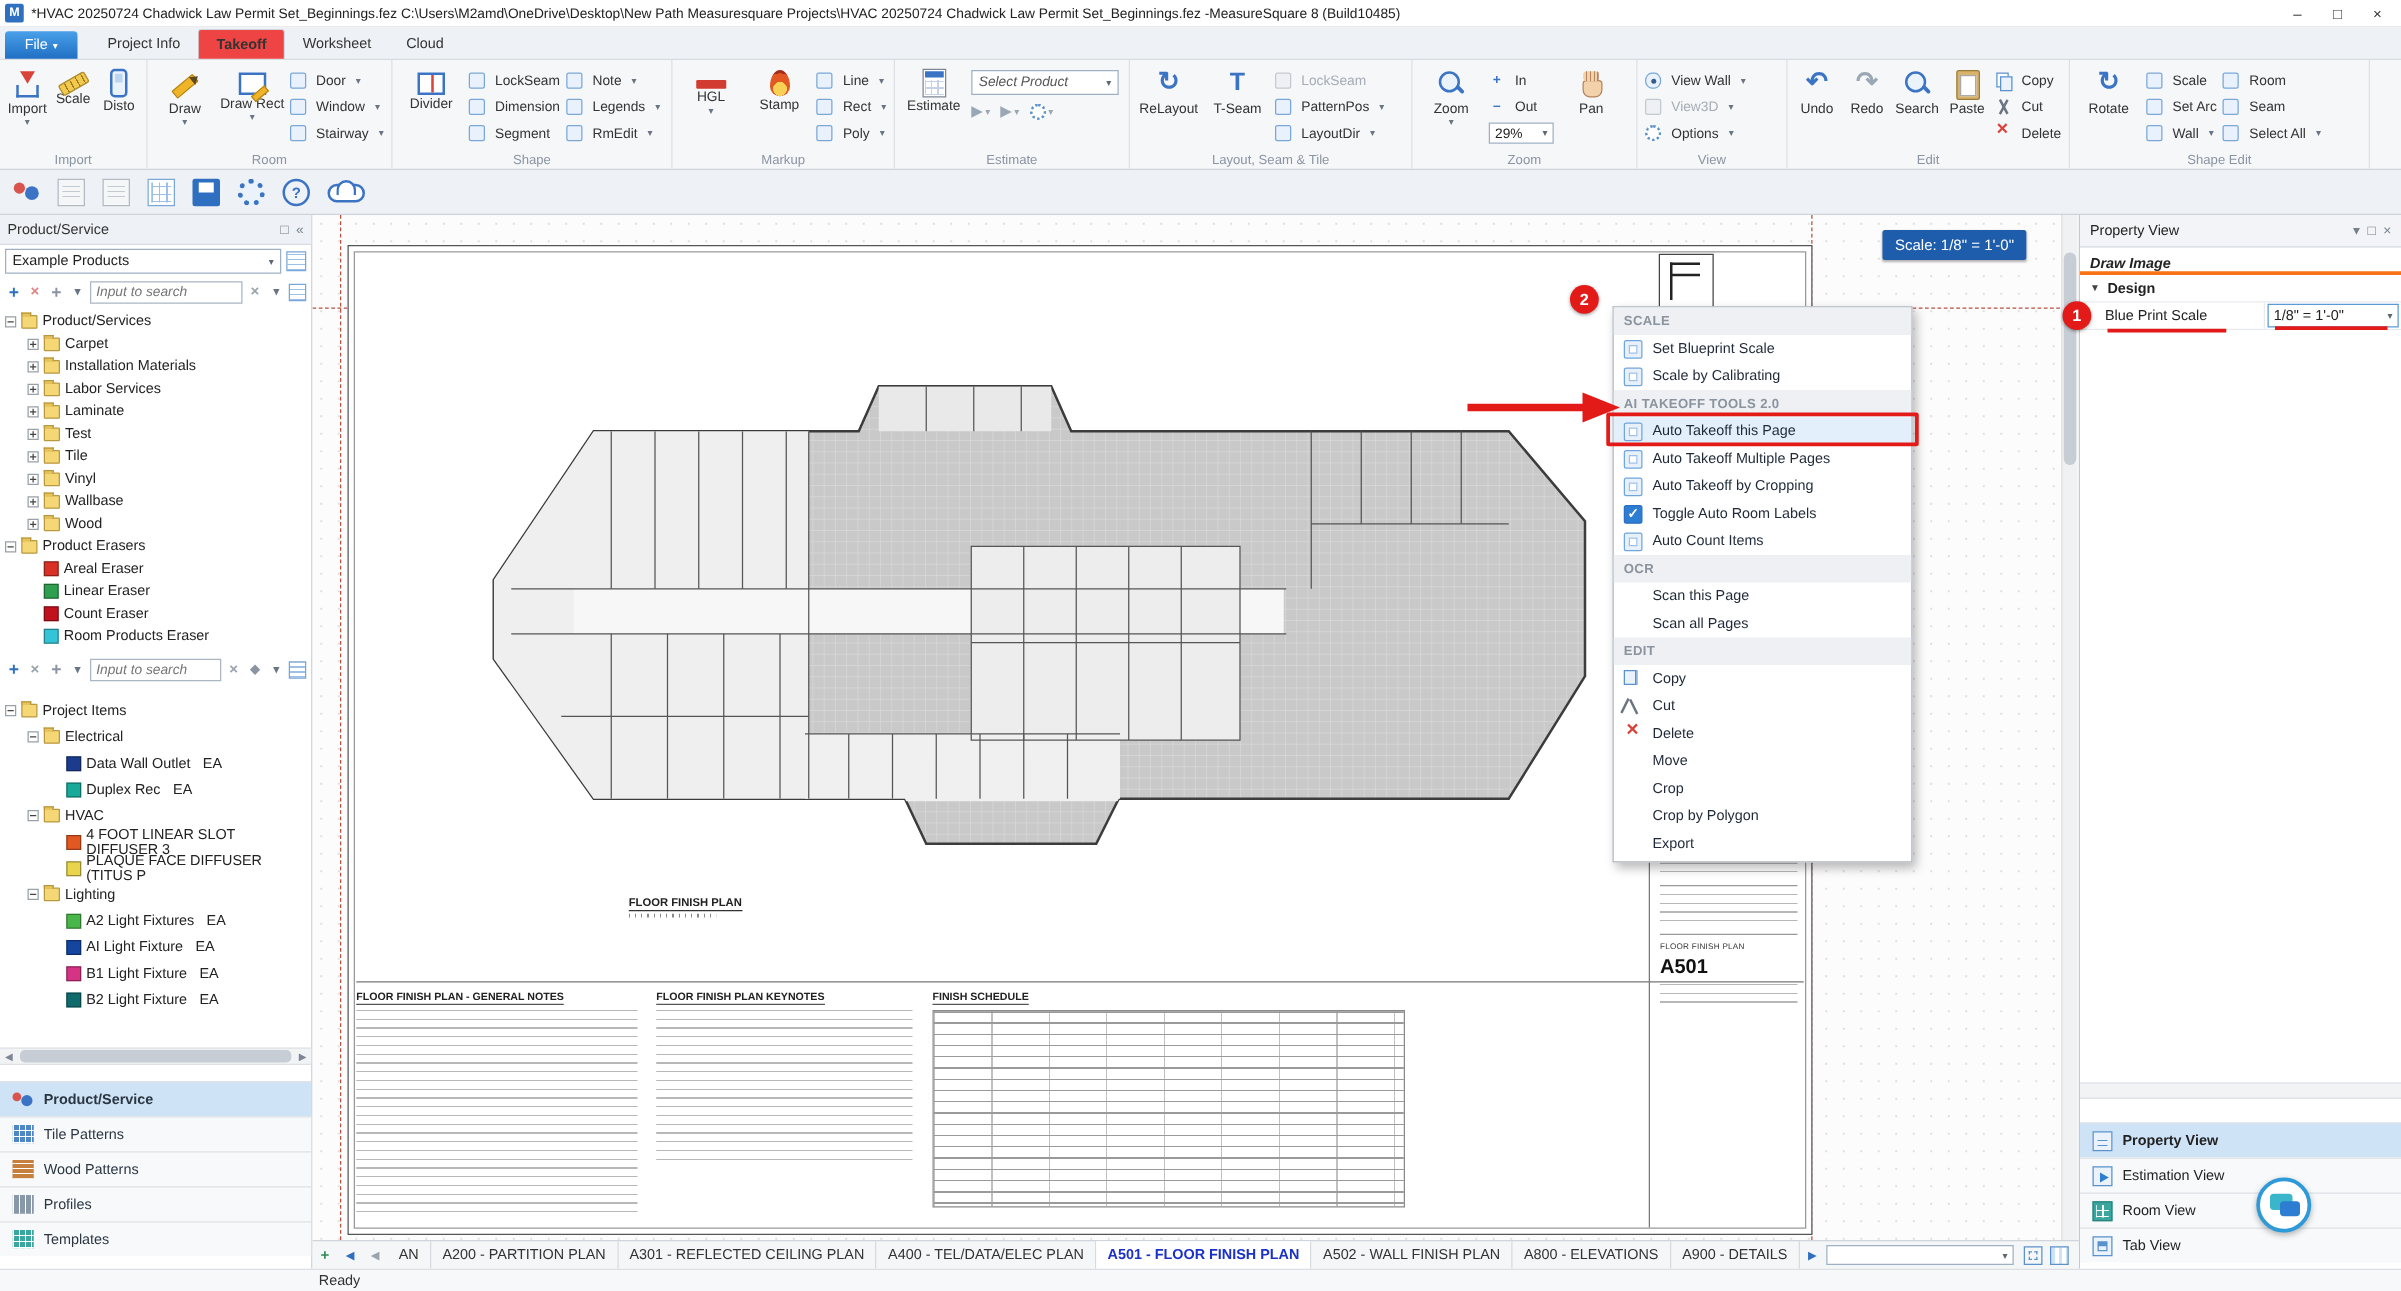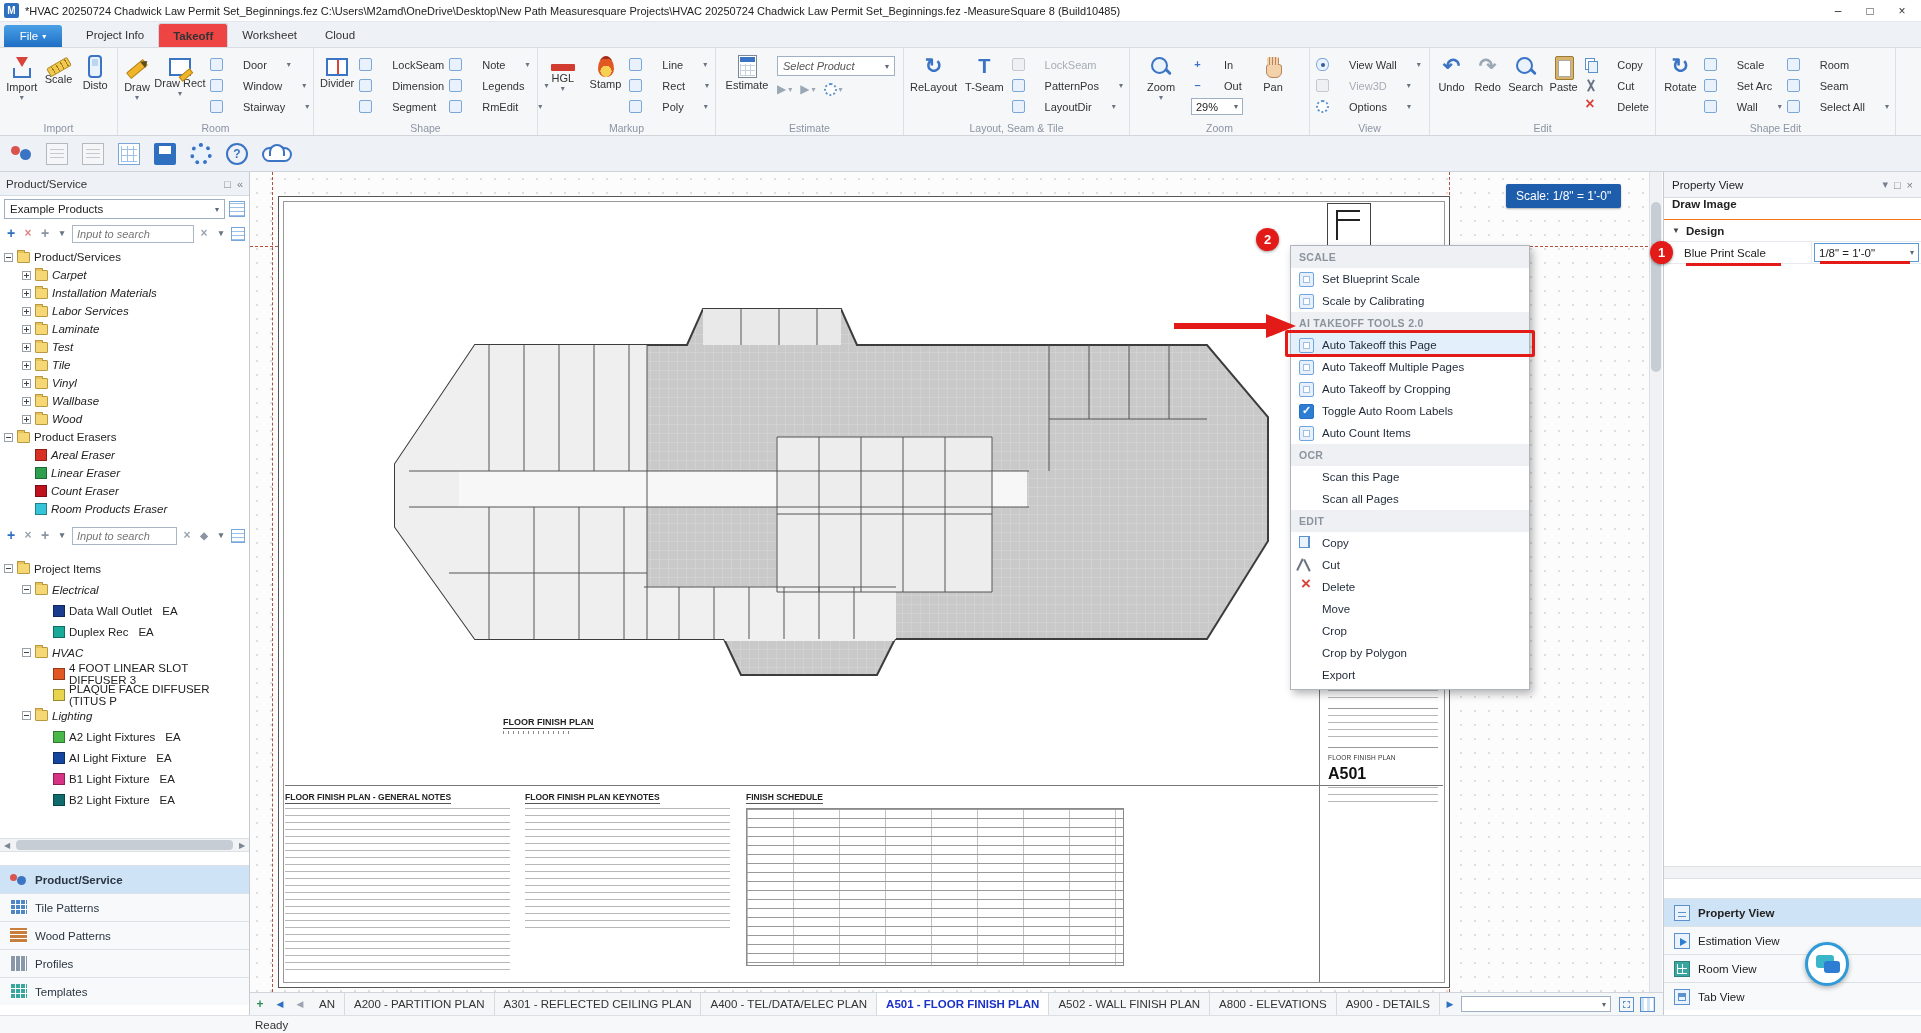--- a/index.html
+++ b/index.html
@@ -20,21 +20,21 @@
   .mtab.active { background:#ef4444; border:1px solid #d0d6dd; border-bottom:none; border-radius:3px 3px 0 0; font-weight:bold; }
 
   
   #ribbon { position:absolute; left:0; top:48px; width:1921px; height:88px; background:#f6f7f9; border-bottom:1px solid #cfd5db; display:flex; }
   .rgroup { position:relative; border-right:1px solid #dde1e6; padding:3px 6px 14px 6px; display:flex; gap:5px; flex:none; }
   .glabel { position:absolute; left:0; right:0; bottom:1px; text-align:center; font-size:10.5px; color:#8a94a3; white-space:nowrap; }
   .bigbtn { width:50px; display:flex; flex-direction:column; align-items:center; padding-top:3px; gap:2px; font-size:11px; color:#333; text-align:center; }
   .blabel { line-height:11px; white-space:nowrap; }
   .bcaret { font-size:8px; color:#6a7584; line-height:6px; }
   .scol { display:flex; flex-direction:column; gap:4px; padding-top:5px; }
-  .sbtn { display:flex; align-items:center; gap:20px; height:17px; font-size:11px; color:#333; white-space:nowrap; }
+  .sbtn { display:flex; align-items:center; gap:8px; height:17px; font-size:11px; color:#333; white-space:nowrap; }
   .sbtn .caret { font-size:8px; color:#6a7584; }
   .sbtn.disabled { color:#a6adb6; }
   .sbtn.disabled .si { border-color:#c3c9d1; background:#eef0f3; }
 
   
   .ic { width:26px; height:26px; position:relative; display:block; flex:none; }
   .ic-import::before { content:""; position:absolute; left:4px; right:4px; bottom:2px; height:8px; border:2px solid #3b74c4; border-top:none; }
   .ic-import::after { content:""; position:absolute; left:7px; top:3px; width:0; height:0; border-left:6px solid transparent; border-right:6px solid transparent; border-top:10px solid #d8433a; }
   .ic-ruler { background:#f2c94c; background-image:repeating-linear-gradient(90deg,transparent 0 4px,#9c7b22 4px 5px); border:1px solid #b08d2e; height:10px !important; width:24px !important; margin-top:8px; transform:rotate(-30deg); border-radius:2px; }
   .ic-disto { width:14px !important; height:23px !important; margin:1px auto 0; border:2px solid #3b74c4; border-radius:4px; background:#eaf2fc; }
@@ -110,21 +110,21 @@
   .ti-plus { color:#2f6fc0; font-size:14px; }
   .ti-x { color:#e08585; font-size:12px; }
   .ti-xg { color:#9aa4af; font-size:12px; }
   .ti-caret { color:#6a7584; font-size:9px; }
   .ti-diamond { color:#8a94a3; font-size:10px; }
   .ti-grid { border:1px solid #7aa7d8; background:repeating-linear-gradient(0deg,#9cc0e8 0 1px,#fff 1px 4px),repeating-linear-gradient(90deg,#9cc0e8 0 1px,transparent 1px 4px); }
   .searchinput { flex:1; height:18px; border:1px solid #aab6c4; font-size:11px; padding:0 4px; color:#333; font-style:italic; min-width:0; }
   .tree { padding-top:2px; }
   .trow { display:flex; align-items:center; gap:4px; height:18px; padding-left:4px; font-size:11.5px; }
   .tree2 .trow { height:21px; }
-  .trow.lv1 { padding-left:22px;font-style:italic; } .trow.lv2 { padding-left:40px; }
+  .trow.lv1 { padding-left:22px; } .trow.lv2 { padding-left:40px; }
   .exp { width:9px; height:9px; border:1px solid #98a0a8; background:#fff; position:relative; flex:none; }
   .exp::before { content:""; position:absolute; left:1px; right:1px; top:3px; height:1px; background:#444; }
   .exp.plus::after { content:""; position:absolute; top:1px; bottom:1px; left:3px; width:1px; background:#444; }
   .exp.none { visibility:hidden; }
   .ticon { width:13px; height:11px; flex:none; position:relative; }
   .ticon.folder { background:#f6d775; border:1px solid #b9993f; border-radius:1px; }
   .ticon.folder::before { content:""; position:absolute; top:-3px; left:-1px; width:6px; height:2px; background:#e8c35a; border:1px solid #b9993f; border-bottom:none; }
   .ticon.chip { width:12px; height:12px; border:1px solid rgba(0,0,0,.35); }
   .tunit { margin-left:6px; }
   .hscroll { position:absolute; left:0; width:100%; height:14px; background:#f1f3f5; border-top:1px solid #dde1e6; border-bottom:1px solid #dde1e6; display:flex; align-items:center; }
@@ -187,21 +187,21 @@
   .mi-copy::before { content:""; position:absolute; left:1px; top:0; width:8px; height:10px; border:1px solid #5b91cc; background:#fff; }
   .mi-copy::after { content:""; position:absolute; left:5px; top:4px; width:8px; height:10px; border:1px solid #5b91cc; background:#eaf2fb; inset:auto; }
   .mi-cut { border:none; background:none; }
   .mi-cut::before, .mi-cut::after { content:""; position:absolute; left:7px; top:1px; width:1.5px; height:13px; background:#6b7582; border:none; inset:auto; }
   .mi-cut::before { transform:rotate(26deg); } .mi-cut::after { transform:rotate(-26deg); left:7px; top:1px; }
 
   
   #proppanel { position:absolute; left:1663px; top:172px; width:258px; height:843px; background:#fff; border-left:1px solid #c3cad2; }
   .pprow-head { height:26px; background:#f2f4f7; border-bottom:1px solid #d6dbe1; display:flex; align-items:center; padding:0 8px; font-size:11.5px; }
   .pprow-head .sp { flex:1; }
-  .ppsec { height:22px; display:flex; align-items:flex-start; padding:0 8px; font-weight:bold; font-size:11.5px; border-bottom:1px solid #f97316; }
+  .ppsec { height:22px; display:flex; align-items:flex-end; padding:0 8px; font-weight:bold; font-size:11.5px; border-bottom:3px solid #f97316;font-style:italic; }
   .ppgrp { height:22px; display:flex; align-items:center; gap:6px; padding:0 8px; font-size:11.5px; font-weight:bold; color:#222; border-bottom:1px solid #e7eaee; }
   .ppgrp .tri { font-size:8px; color:#444; }
   .pprow { height:22px; display:flex; align-items:stretch; border-bottom:1px solid #e7eaee; font-size:11.5px; }
   .pplabel { flex:1; display:flex; align-items:center; padding-left:20px; border-right:1px solid #e7eaee; }
   .ppvalue { width:105px; border:1px solid #5b9bd5; margin:1px 2px; display:flex; align-items:center; justify-content:space-between; padding:0 4px; background:#fff; }
   .ppvalue .caret { font-size:8px; color:#5b6773; }
   #pnav { position:absolute; left:0; right:0; top:726px; }
   .pnrow { height:28px; display:flex; align-items:center; gap:8px; padding-left:10px; border-top:1px solid #dde1e6; font-size:11.5px; background:#f7f9fb; }
   .pnrow.active { background:#cfe3f7; font-weight:bold; }
   .pni { width:16px; height:16px; border:1px solid #5b91cc; background:#eaf2fb; position:relative; flex:none; }

